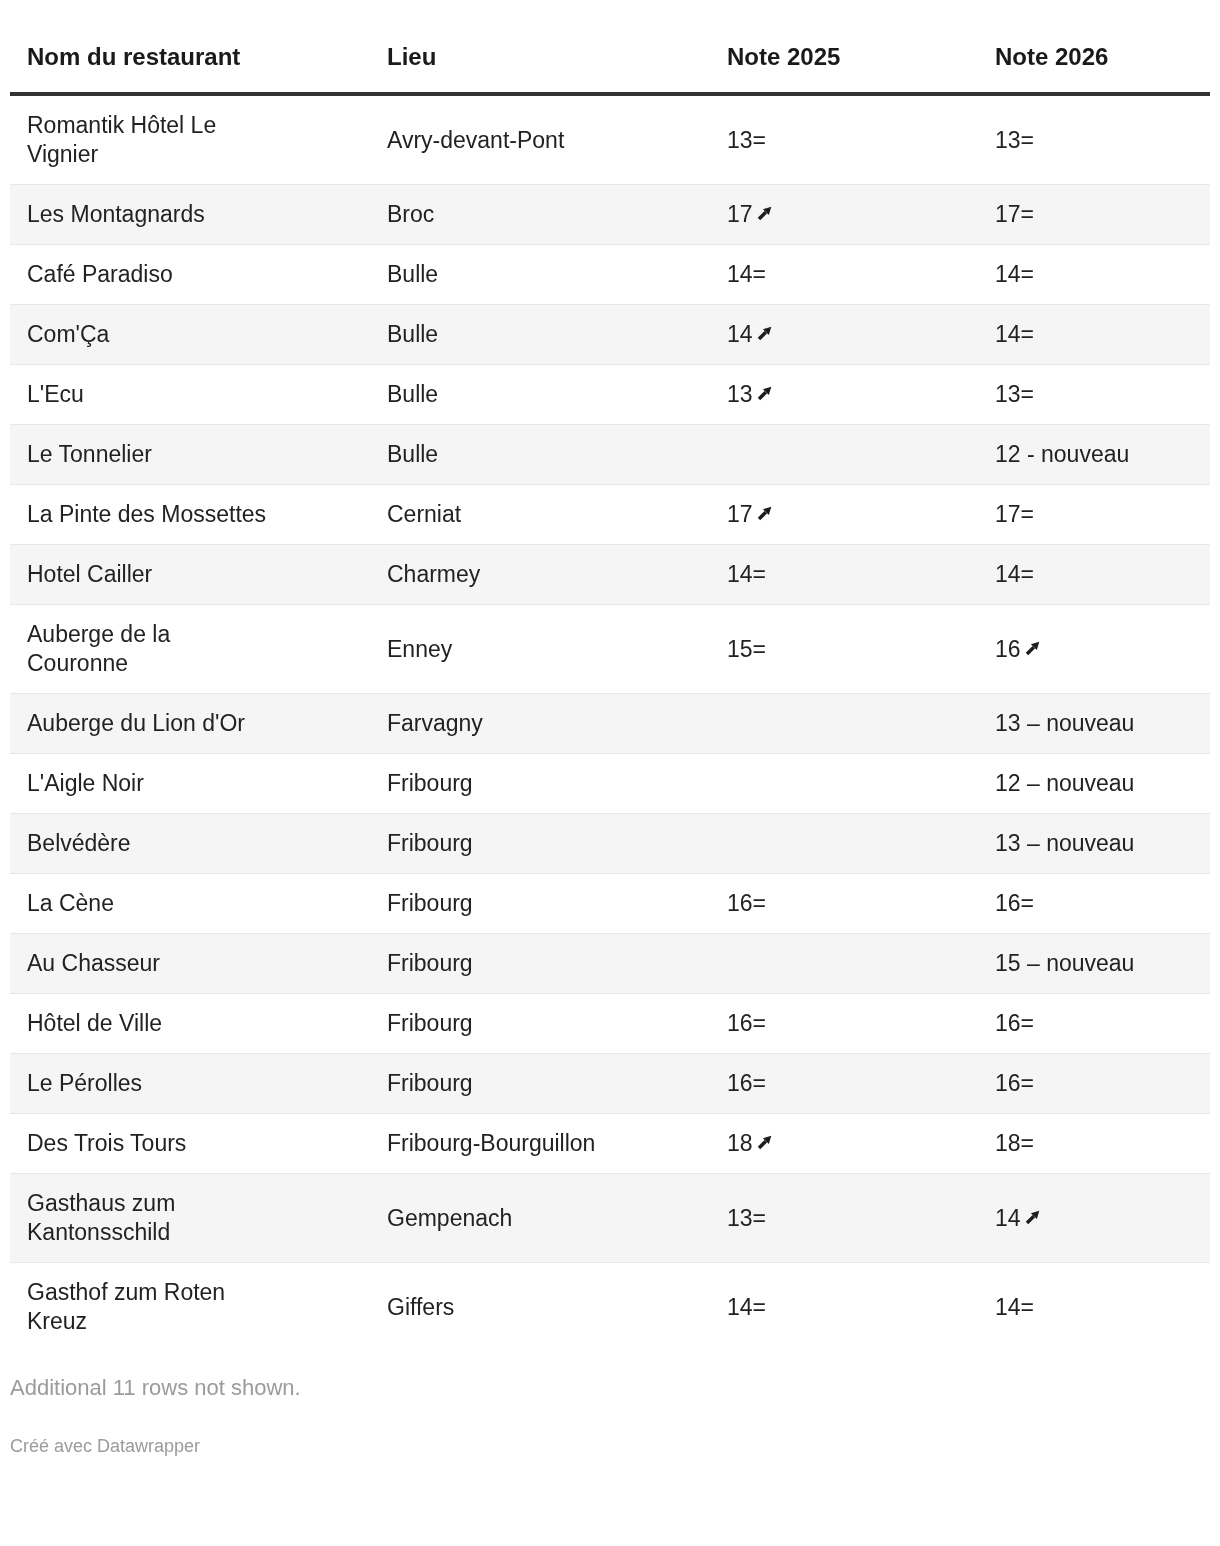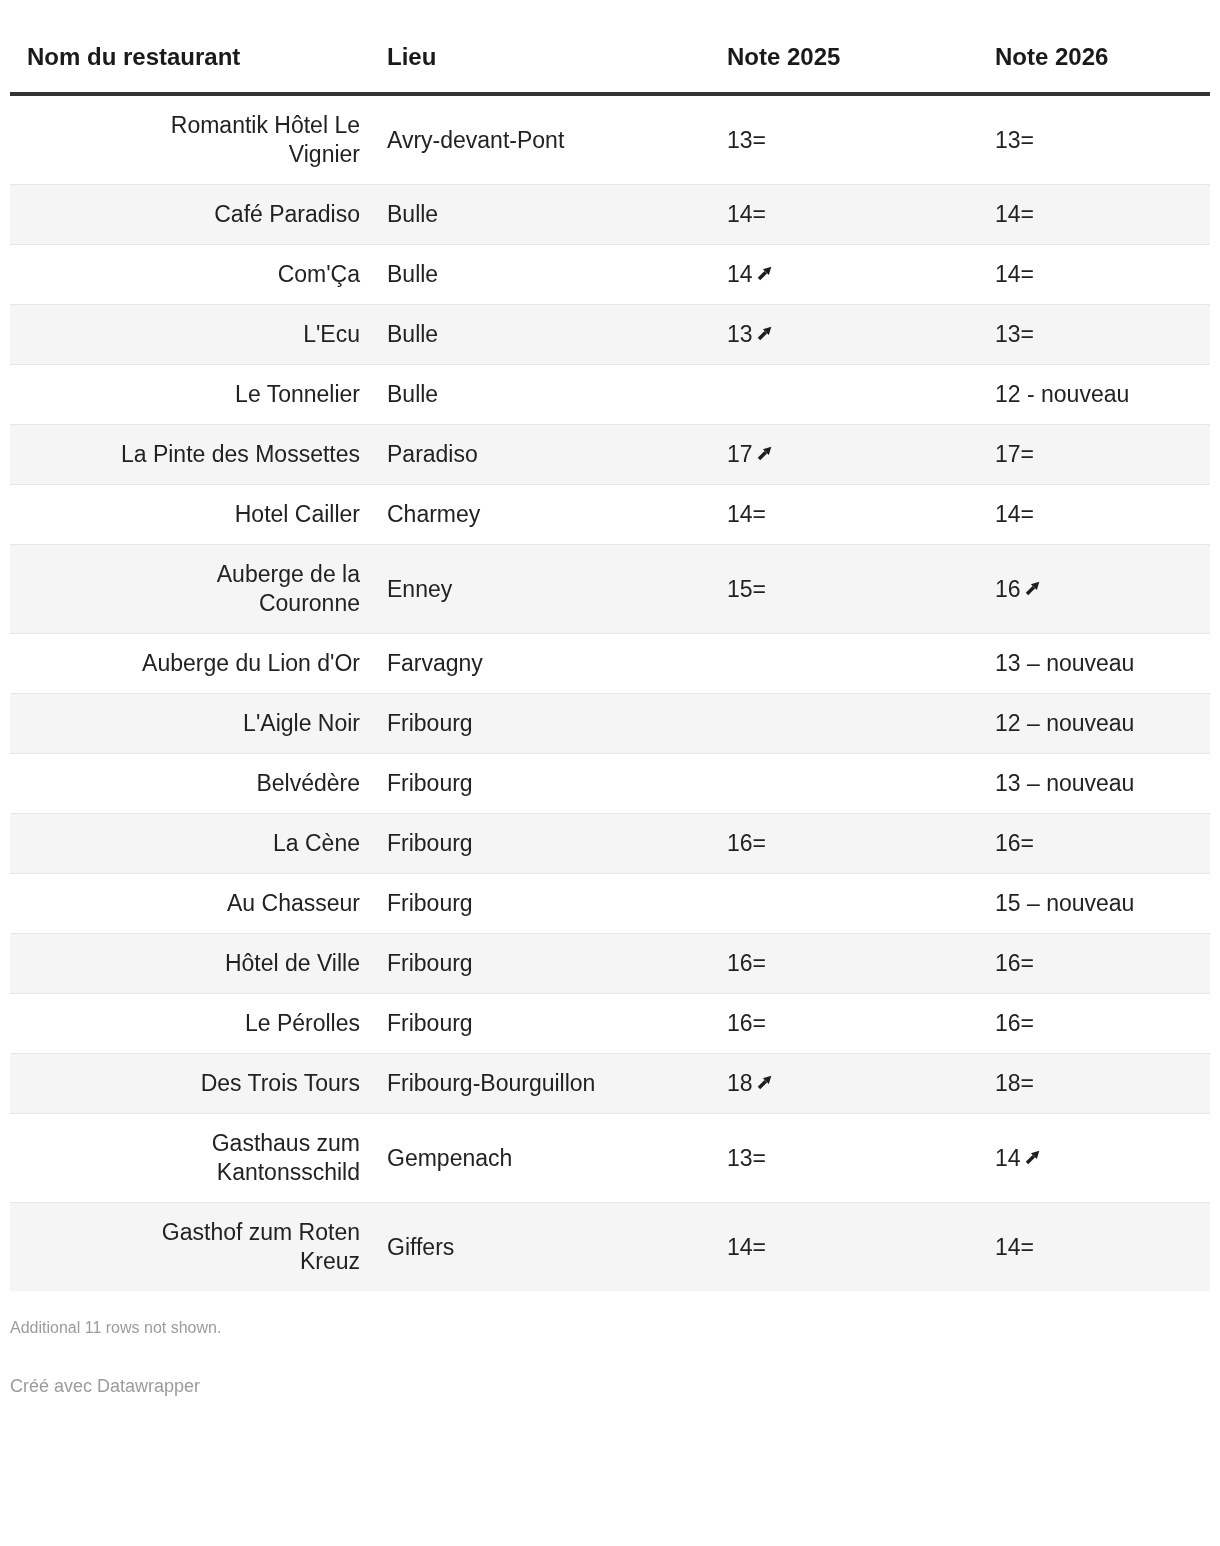--- a/index.html
+++ b/index.html
@@ -39,29 +39,28 @@
     border-top: 1px solid var(--divider, #e7e7e7);
   }
   table.dw-table tbody tr:first-child td {
     border-top: none;
   }
   table.dw-table tbody tr:nth-child(even) {
     background: var(--stripe, #f5f5f5);
   }
   .name-cell {
     white-space: pre-line;
-    text-align: right;
   }
   .note-cell .trend-arrow {
     margin-left: 3px;
     vertical-align: 0px;
   }
   .footnote {
     margin: 22px 0 0 0;
-    font-size: 16px;
+    font-size: 22px;
     line-height: 29px;
     color: var(--muted, #9b9b9b);
   }
   .attribution {
     margin: 34px 0 6px 0;
     font-size: 18px;
     line-height: 21px;
     color: var(--muted, #9b9b9b);
   }
 </style>
@@ -86,20 +85,29 @@
     </thead>
     <tbody id="table-body">
         <tr>
           <td class="name-cell">Romantik Hôtel Le
 Vignier</td>
           <td>Avry-devant-Pont</td>
           <td class="note-cell"><span>13=</span></td>
           <td class="note-cell"><span>13=</span></td>
         </tr>
         <tr>
+          <td class="name-cell">Les Montagnards</td>
+          <td>Broc</td>
+          <td class="note-cell"><span>17</span><svg width="17" height="17" viewBox="0 0 20 20" class="trend-arrow">
+              <path d="M3.5 16.5 L11.5 8.5" stroke="#1d1d1d" stroke-width="4" fill="none"></path>
+              <polygon points="18,2 15.1,11.9 8.1,4.9" fill="#1d1d1d"></polygon>
+            </svg></td>
+          <td class="note-cell"><span>17=</span></td>
+        </tr>
+        <tr>
           <td class="name-cell">Café Paradiso</td>
           <td>Bulle</td>
           <td class="note-cell"><span>14=</span></td>
           <td class="note-cell"><span>14=</span></td>
         </tr>
         <tr>
           <td class="name-cell">Com'Ça</td>
           <td>Bulle</td>
           <td class="note-cell"><span>14</span><svg width="17" height="17" viewBox="0 0 20 20" class="trend-arrow">
               <path d="M3.5 16.5 L11.5 8.5" stroke="#1d1d1d" stroke-width="4" fill="none"></path>
@@ -117,21 +125,21 @@
           <td class="note-cell"><span>13=</span></td>
         </tr>
         <tr>
           <td class="name-cell">Le Tonnelier</td>
           <td>Bulle</td>
           <td class="note-cell"></td>
           <td class="note-cell"><span>12 - nouveau</span></td>
         </tr>
         <tr>
           <td class="name-cell">La Pinte des Mossettes</td>
-          <td>Paradiso</td>
+          <td>Cerniat</td>
           <td class="note-cell"><span>17</span><svg width="17" height="17" viewBox="0 0 20 20" class="trend-arrow">
               <path d="M3.5 16.5 L11.5 8.5" stroke="#1d1d1d" stroke-width="4" fill="none"></path>
               <polygon points="18,2 15.1,11.9 8.1,4.9" fill="#1d1d1d"></polygon>
             </svg></td>
           <td class="note-cell"><span>17=</span></td>
         </tr>
         <tr>
           <td class="name-cell">Hotel Cailler</td>
           <td>Charmey</td>
           <td class="note-cell"><span>14=</span></td>

